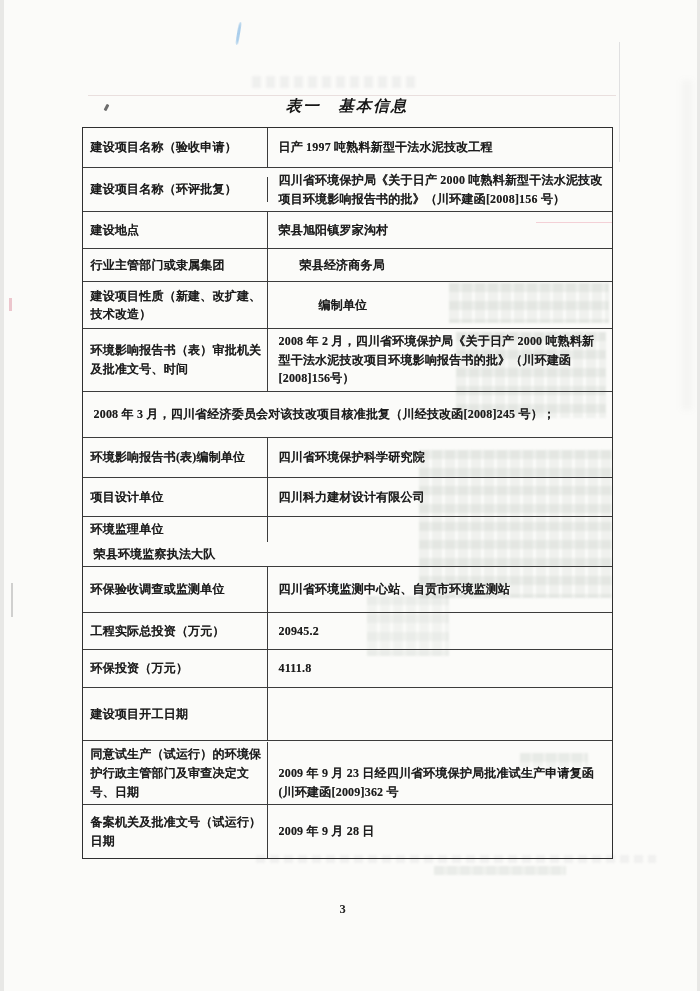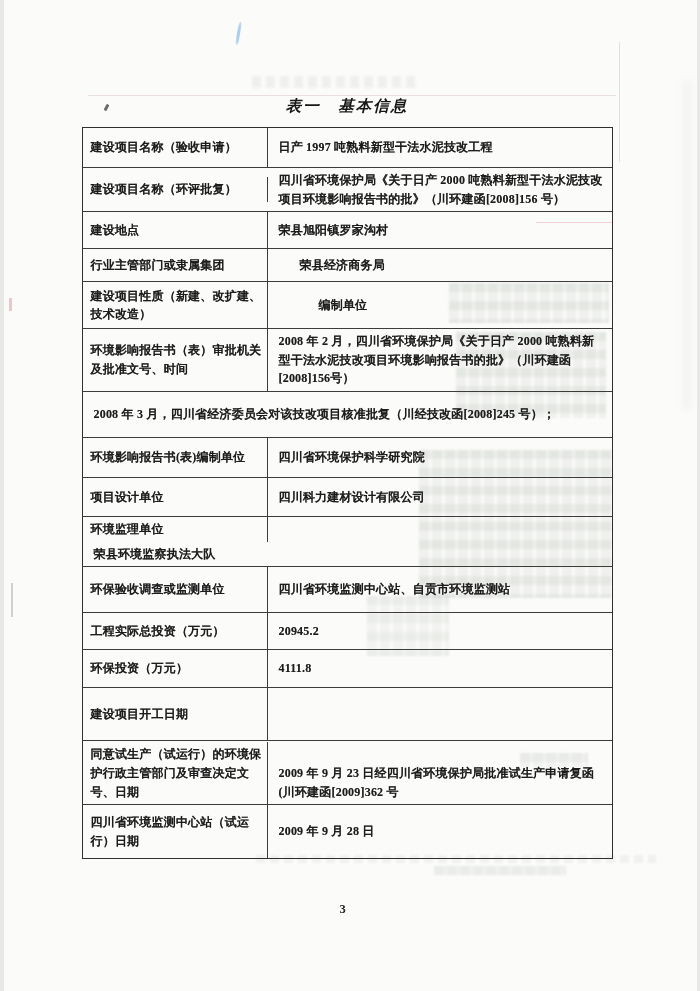--- a/index.html
+++ b/index.html
@@ -118,19 +118,19 @@
         <div class="tcell value">4111.8</div>
       </div>
       <div class="trow" style="min-height: 52px;">
         <div class="tcell label">建设项目开工日期</div>
       </div>
       <div class="trow" style="min-height: 63px; align-items: flex-end;">
         <div class="tcell label">同意试生产（试运行）的环境保护行政主管部门及审查决定文号、日期</div>
         <div class="tcell value">2009 年 9 月 23 日经四川省环境保护局批准试生产申请复函(川环建函[2009]362 号</div>
       </div>
       <div class="trow" style="min-height: 53px;">
-        <div class="tcell label">四川省环境监测中心站（试运行）日期</div>
+        <div class="tcell label">备案机关及批准文号（试运行）日期</div>
         <div class="tcell value">2009 年 9 月 28 日</div>
       </div>
     </div>
 
   <div class="page-number">3</div>
 </div>
 
 </body></html>

